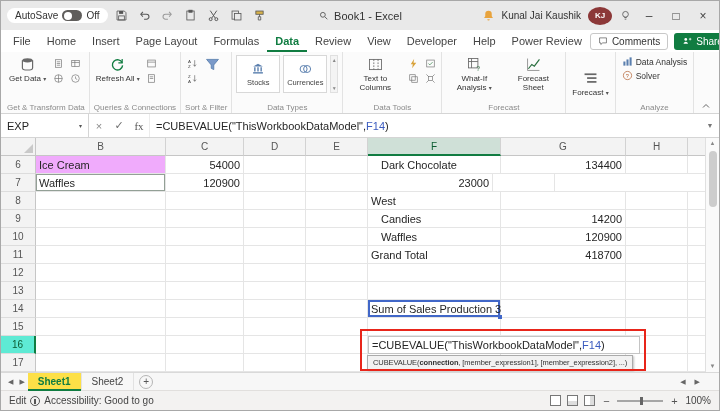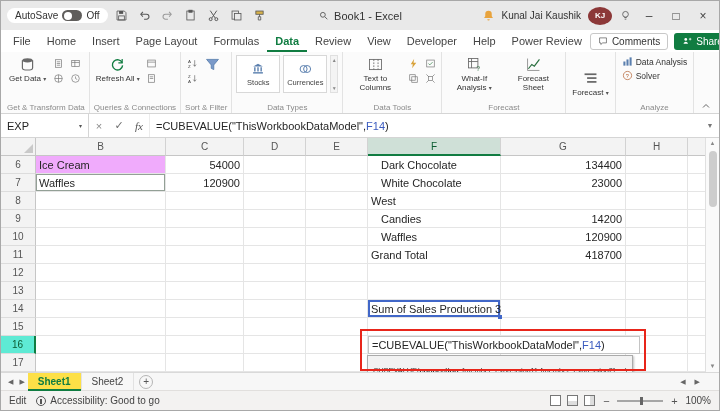--- a/index.html
+++ b/index.html
@@ -48,21 +48,21 @@
   .smallitem{display:flex;align-items:center;gap:3px;font-size:8.5px;color:#333;padding:1px 2px;white-space:nowrap}
   .smallitem svg{width:11px;height:11px}
   .collapse-ribbon{position:absolute;right:6px;bottom:3px;width:12px;height:10px}
   .collapse-ribbon svg{width:10px;height:8px}
 
   
   .fbar{height:24px;display:flex;align-items:center;border-bottom:1px solid #d5d5d5;background:#fff}
   .namebox{width:88px;height:100%;border-right:1px solid #d5d5d5;display:flex;align-items:center;justify-content:space-between;padding:0 6px;font-size:11px;color:#222}
   .fbtn{width:20px;text-align:center;color:#8a8a8a;font-size:11px}
   .fbtn.check{color:#6d6d6d}
-  .fx{font-style:italic;font-family:"Liberation Serif",serif;color:#555}
+  .fx{font-family:"Liberation Serif",serif;color:#555}
   .fformula{flex:1;padding-left:6px;font-size:11px;border-left:1px solid #ececec;height:100%;display:flex;align-items:center;white-space:nowrap}
   .fexpand{width:18px;text-align:center;color:#777;font-size:7px}
   .ref{color:#3B5BBF}
 
   
   .grid{position:relative;height:234px;background:#fff;overflow:hidden}
   .g-row{display:flex;height:18px}
   .g-corner{width:35px;height:18px;background:#f3f3f3;border-right:1px solid #c6c6c6;border-bottom:1px solid #c6c6c6;position:relative}
   .g-corner:after{content:"";position:absolute;right:2px;bottom:2px;border-left:9px solid transparent;border-bottom:9px solid #c9c9c9}
   .g-ch{height:18px;background:#f3f3f3;border-right:1px solid #d2d2d2;border-bottom:1px solid #c6c6c6;font-size:10px;color:#555;display:flex;align-items:center;justify-content:center}
@@ -71,37 +71,37 @@
   .g-rh{width:35px;background:#f3f3f3;border-right:1px solid #c6c6c6;border-bottom:1px solid #dcdcdc;font-size:10px;color:#555;display:flex;align-items:center;justify-content:center}
   .g-rh.sel{background:#5eead4;border-right:2px solid #107C41;color:#0c5c32}
   .g-cell{height:18px;border-right:1px solid #e5e5e5;border-bottom:1px solid #e5e5e5;font-size:11px;padding:0 3px;display:flex;align-items:center;white-space:nowrap;overflow:visible}
   .g-cell.num{justify-content:flex-end}
   .g-cell.ind{padding-left:13px}
   .g-cell.fill-green{background:#f0abfc}
   .g-cell.gray-box{box-shadow:inset 0 0 0 1px #93a096}
   .g-cell.ref-box{box-shadow:inset 0 0 0 2px #4167C8;position:relative;z-index:2}
   .g-cell.ref-box:after{content:"";position:absolute;right:-2px;bottom:-2px;width:4px;height:4px;background:#4167C8}
   .edit-cell{position:absolute;left:367px;top:198px;width:272px;height:18px;background:#fff;display:flex;align-items:center;padding-left:3px;font-size:11px;border:1px solid #c4c4c4;z-index:3;white-space:nowrap}
-  .fn-tooltip{position:absolute;left:366px;top:217px;background:#f2f2f2;border:1px solid #ababab;box-shadow:1px 1px 2px rgba(0,0,0,.25);font-size:7.5px;letter-spacing:-.1px;padding:10px 5px;white-space:nowrap;z-index:4;color:#333}
+  .fn-tooltip{position:absolute;left:366px;top:217px;background:#f2f2f2;border:1px solid #ababab;box-shadow:1px 1px 2px rgba(0,0,0,.25);font-size:7.5px;letter-spacing:-.1px;padding:2px 5px;white-space:nowrap;z-index:4;color:#333}
   .red-box{position:absolute;left:359px;top:191px;width:286px;height:42px;border:2px solid #E8251A;z-index:5;pointer-events:none}
   .vscroll{position:absolute;right:0;top:0;bottom:0;width:14px;background:#fafafa;border-left:1px solid #e0e0e0;display:flex;flex-direction:column;align-items:center;z-index:6}
   .vs-arrow{font-size:6px;color:#888;height:11px;line-height:11px}
   .vs-thumb{width:8px;height:56px;background:#cdcdcd;border-radius:4px;margin-top:2px}
   .vs-bottom{margin-top:auto}
 
   
   .sheetbar{height:18px;display:flex;align-items:center;background:#f7f7f7;border-top:1px solid #d9d9d9;padding-left:4px;font-size:10px}
   .snav{color:#666;font-size:7px;padding:0 3px;line-height:18px}
   .stab{padding:0 10px;height:18px;line-height:17px;color:#444;border-right:1px solid #e2e2e2}
   .stab.active{background:#fde047;color:#107C41;font-weight:bold;box-shadow:inset 0 -2px 0 #107C41}
   .addsheet{width:14px;height:14px;border-radius:50%;border:1px solid #b5b5b5;display:flex;align-items:center;justify-content:center;color:#555;font-size:10px;margin-left:5px;line-height:1}
   .sb-right{margin-left:auto;display:flex;gap:3px;padding-right:16px}
 
   
-  .statusbar{height:20px;background:#f3f2f1;border-top:1px solid #e1dfdd;display:flex;align-items:center;padding:0 8px;font-size:10px;color:#444;gap:10px}
+  .statusbar{height:20px;background:#f3f2f1;border-top:1px solid #e1dfdd;display:flex;align-items:center;padding:0 8px;font-size:10px;color:#444;gap:4px}
   .acc{display:flex;align-items:center;gap:4px}
   .acc-ic{width:10px;height:10px;border:1px solid #555;border-radius:50%;position:relative}
   .acc-ic:after{content:"";position:absolute;left:3px;top:2px;width:2px;height:5px;background:#555}
   .sb-zoom{margin-left:auto;display:flex;align-items:center;gap:6px}
   .viewicon{width:11px;height:11px;border:1px solid #777;background:#fff}
   .viewicon.v2{background:linear-gradient(#fff 60%,#ddd 60%)}
   .viewicon.v3{background:linear-gradient(90deg,#fff 55%,#ddd 55%)}
   .zoomsym{font-size:11px;color:#555;width:10px;text-align:center}
   .slider{width:46px;height:2px;background:#a6a6a6;position:relative}
   .slider .sthumb{position:absolute;left:50%;top:-3px;width:3px;height:8px;background:#666}
@@ -483,21 +483,20 @@
           <div class="g-cell num" style="width:125px">134400</div>
           <div class="g-cell" style="width:62px"></div>
           <div class="g-cell gfill"></div>
         </div>
         <div class="g-row">
           <div class="g-rh">7</div>
           <div class="g-cell gray-box" style="width:130px">Waffles</div>
           <div class="g-cell num" style="width:78px">120900</div>
           <div class="g-cell" style="width:62px"></div>
           <div class="g-cell" style="width:62px"></div>
-          <div class="g-cell ind" style="width:133px">White Chocolate</div>
           <div class="g-cell num" style="width:125px">23000</div>
           <div class="g-cell" style="width:62px"></div>
           <div class="g-cell gfill"></div>
         </div>
         <div class="g-row">
           <div class="g-rh">8</div>
           <div class="g-cell" style="width:130px"></div>
           <div class="g-cell" style="width:78px"></div>
           <div class="g-cell" style="width:62px"></div>
           <div class="g-cell" style="width:62px"></div>

